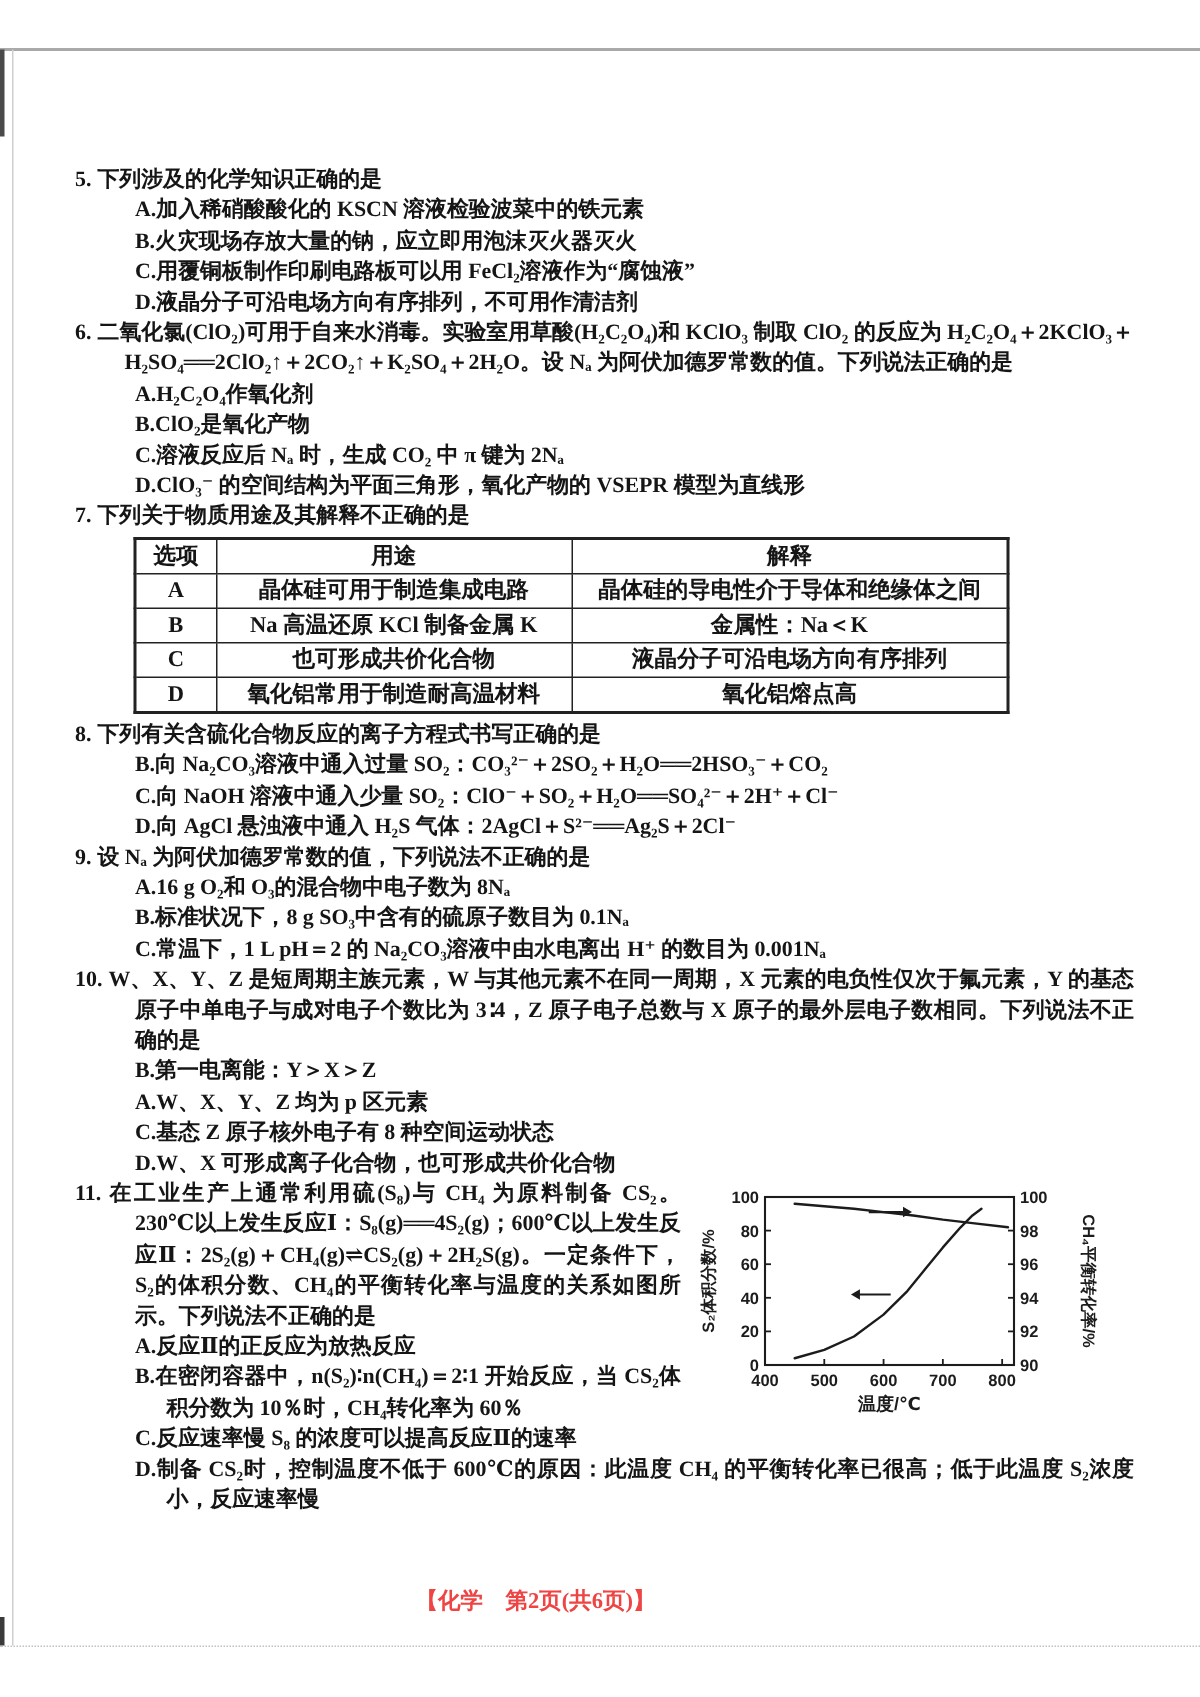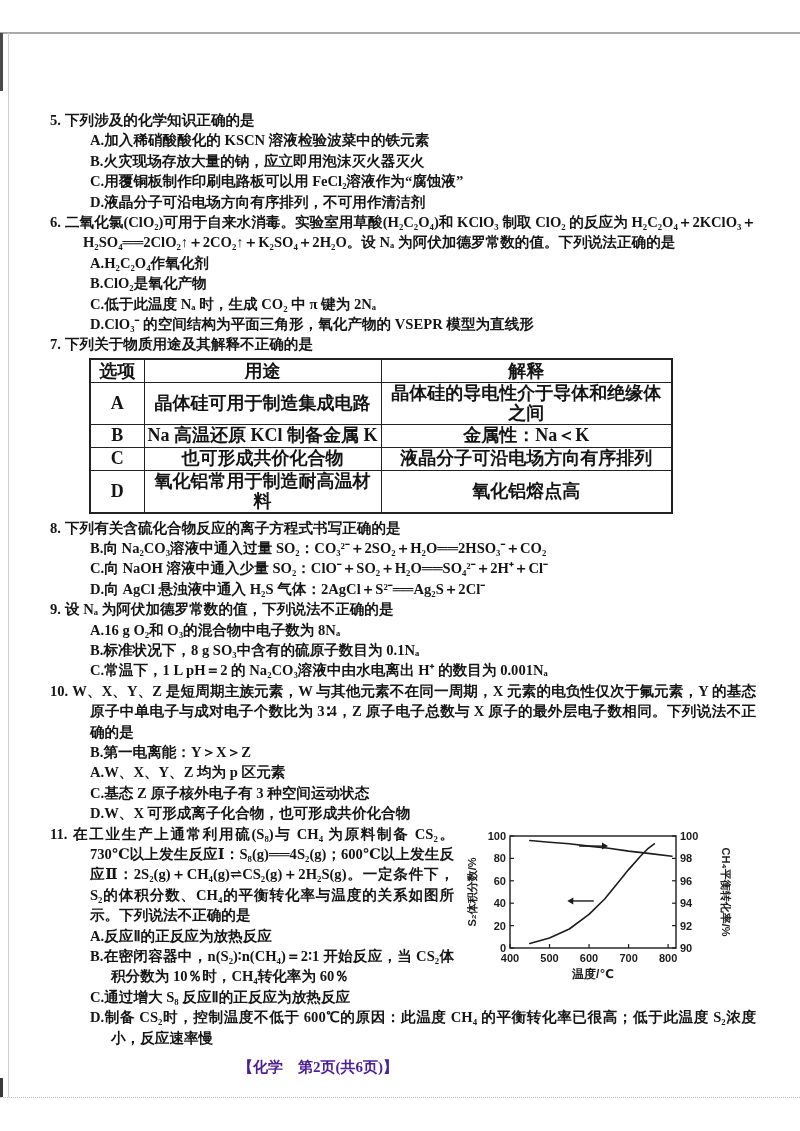--- a/index.html
+++ b/index.html
@@ -17,45 +17,45 @@
   .content{
     position:absolute;left:50px;top:110px;width:706px;
     font-size:14.6px;line-height:20.4px;font-weight:bold;
     text-align:justify;
   }
   .q{margin:0;}
   .stem{margin:0;padding-left:33px;text-indent:-33px;}
   .q-wide .stem{padding-left:40px;text-indent:-40px;}
   .qnum{padding-right:4px;}
   .opts{margin-left:40px;}
-  .option{padding-left:21px;text-indent:-21px;font-family:Liberation Serif, serif;}
+  .option{padding-left:21px;text-indent:-21px;}
 
   table.q7{
     border-collapse:collapse;margin:3px 0 4px 39px;width:582px;
     table-layout:fixed;
   }
   table.q7 th,table.q7 td{
     border:1px solid #222;text-align:center;vertical-align:middle;
-    height:22px;padding:0 2px;font-size:18px;font-weight:bold;
+    height:22px;padding:0 2px;font-size:15px;font-weight:bold;
   }
   table.q7{border:2px solid #222;}
   .colA{width:54px;}.colB{width:237px;}.colC{width:291px;}
 
   .chartbox{
     float:right;width:292px;height:168px;margin:2px 0 4px 10px;
   }
   .chartbox svg{display:block;}
   .chartbox svg text{
     font-family:"Liberation Sans","DejaVu Sans",sans-serif;
     font-weight:bold;fill:#1c1c1c;
   }
 
   .footer{
     position:absolute;left:0;top:1058px;width:636px;text-align:center;
-    font-size:15px;font-weight:bold;color:#4c1d95;
+    font-size:15px;font-weight:bold;color:#ef4444;padding-left:39px;
   }
 </style>
 </head>
 <body>
 
 <div class="scan-topline"></div>
 <div class="scan-leftline"></div>
 <div class="scan-bottomline"></div>
 <div class="scan-mark-top"></div>
 <div class="scan-mark-bottom"></div>
@@ -70,21 +70,21 @@
       <div class="option">C.用覆铜板制作印刷电路板可以用 FeCl₂溶液作为“腐蚀液”</div>
       <div class="option">D.液晶分子可沿电场方向有序排列，不可用作清洁剂</div>
     </div>
   </div>
 
   <div class="q">
     <p class="stem"><span class="qnum">6.</span><span>二氧化氯(ClO₂)可用于自来水消毒。实验室用草酸(H₂C₂O₄)和 KClO₃ 制取 ClO₂ 的反应为 H₂C₂O₄＋2KClO₃＋H₂SO₄══2ClO₂↑＋2CO₂↑＋K₂SO₄＋2H₂O。设 Nₐ 为阿伏加德罗常数的值。下列说法正确的是</span></p>
     <div class="opts">
       <div class="option">A.H₂C₂O₄作氧化剂</div>
       <div class="option">B.ClO₂是氧化产物</div>
-      <div class="option">C.低于此温度 Nₐ 时，生成 CO₂ 中 π 键为 2Nₐ</div>
+      <div class="option">C.溶液反应后 Nₐ 时，生成 CO₂ 中 π 键为 2Nₐ</div>
       <div class="option">D.ClO₃⁻ 的空间结构为平面三角形，氧化产物的 VSEPR 模型为直线形</div>
     </div>
   </div>
 
   <div class="q">
     <p class="stem"><span class="qnum">7.</span><span>下列关于物质用途及其解释不正确的是</span></p>
     <table class="q7">
       <colgroup>
           <col class="colA">
           <col class="colB">
@@ -136,21 +136,21 @@
       <div class="option">B.标准状况下，8 g SO₃中含有的硫原子数目为 0.1Nₐ</div>
       <div class="option">C.常温下，1 L pH＝2 的 Na₂CO₃溶液中由水电离出 H⁺ 的数目为 0.001Nₐ</div>
     </div>
   </div>
 
   <div class="q q-wide">
     <p class="stem"><span class="qnum">10.</span><span>W、X、Y、Z 是短周期主族元素，W 与其他元素不在同一周期，X 元素的电负性仅次于氟元素，Y 的基态原子中单电子与成对电子个数比为 3∶4，Z 原子电子总数与 X 原子的最外层电子数相同。下列说法不正确的是</span></p>
     <div class="opts">
       <div class="option">B.第一电离能：Y＞X＞Z</div>
       <div class="option">A.W、X、Y、Z 均为 p 区元素</div>
-      <div class="option">C.基态 Z 原子核外电子有 3 种空间运动状态</div>
+      <div class="option">C.基态 Z 原子核外电子有 8 种空间运动状态</div>
       <div class="option">D.W、X 可形成离子化合物，也可形成共价化合物</div>
     </div>
   </div>
 
   <div class="q q-wide">
     <div class="chartbox">
       <svg id="chart-svg" width="292" height="168" viewBox="0 0 292 168">
           <rect x="46" y="10" width="166" height="112" fill="none" stroke="#1c1c1c" stroke-width="1.4"></rect>
           <line x1="46" y1="122" x2="50" y2="122" stroke="#1c1c1c" stroke-width="1.2"></line>
           <text x="42" y="126" text-anchor="end" font-size="11">0</text>
@@ -190,24 +190,24 @@
           <text x="12" y="66" text-anchor="middle" font-size="11" transform="rotate(-90 12 66)">S₂体积分数/%</text>
           <text x="258" y="66" text-anchor="middle" font-size="11" transform="rotate(90 258 66)">CH₄平衡转化率/%</text>
           <polyline points="65.8,117.5 85.5,111.9 105.3,103.0 125.0,88.4 140.9,72.7 152.7,58.2 164.6,43.6 176.4,30.2 184.3,22.3 190.3,17.8" fill="none" stroke="#1c1c1c" stroke-width="1.6" stroke-linejoin="round" stroke-linecap="round"></polyline>
           <polyline points="65.8,14.5 85.5,16.2 105.3,17.8 125.0,20.1 144.8,22.3 164.6,25.1 184.3,27.4 208.0,30.2" fill="none" stroke="#1c1c1c" stroke-width="1.6" stroke-linejoin="round" stroke-linecap="round"></polyline>
           <line x1="129.79047619047617" y1="74.96000000000001" x2="108.30952380952381" y2="74.96000000000001" stroke="#1c1c1c" stroke-width="1.4"></line>
           <polygon points="103.30952380952381,74.96000000000001 109.30952380952381,71.46000000000001 109.30952380952381,78.46000000000001" fill="#1c1c1c"></polygon>
           <line x1="115.16666666666667" y1="20.080000000000055" x2="139.01904761904763" y2="20.080000000000055" stroke="#1c1c1c" stroke-width="1.4"></line>
           <polygon points="144.01904761904763,20.080000000000055 138.01904761904763,16.580000000000055 138.01904761904763,23.580000000000055" fill="#1c1c1c"></polygon>
         </svg>
     </div>
-    <p class="stem"><span class="qnum">11.</span><span>在工业生产上通常利用硫(S₈)与 CH₄ 为原料制备 CS₂。730℃以上发生反应Ⅰ：S₈(g)══4S₂(g)；600℃以上发生反应Ⅱ：2S₂(g)＋CH₄(g)⇌CS₂(g)＋2H₂S(g)。一定条件下，S₂的体积分数、CH₄的平衡转化率与温度的关系如图所示。下列说法不正确的是</span></p>
+    <p class="stem"><span class="qnum">11.</span><span>在工业生产上通常利用硫(S₈)与 CH₄ 为原料制备 CS₂。230℃以上发生反应Ⅰ：S₈(g)══4S₂(g)；600℃以上发生反应Ⅱ：2S₂(g)＋CH₄(g)⇌CS₂(g)＋2H₂S(g)。一定条件下，S₂的体积分数、CH₄的平衡转化率与温度的关系如图所示。下列说法不正确的是</span></p>
     <div class="opts">
       <div class="option">A.反应Ⅱ的正反应为放热反应</div>
       <div class="option">B.在密闭容器中，n(S₂)∶n(CH₄)＝2∶1 开始反应，当 CS₂体积分数为 10％时，CH₄转化率为 60％</div>
-      <div class="option">C.通过增大 S₈ 反应Ⅱ的正反应为放热反应</div>
+      <div class="option">C.反应速率慢 S₈ 的浓度可以提高反应Ⅱ的速率</div>
       <div class="option">D.制备 CS₂时，控制温度不低于 600℃的原因：此温度 CH₄ 的平衡转化率已很高；低于此温度 S₂浓度小，反应速率慢</div>
     </div>
   </div>
 
 </div>
 
 <div class="footer">【化学　第2页(共6页)】</div>
 
 </body></html>

